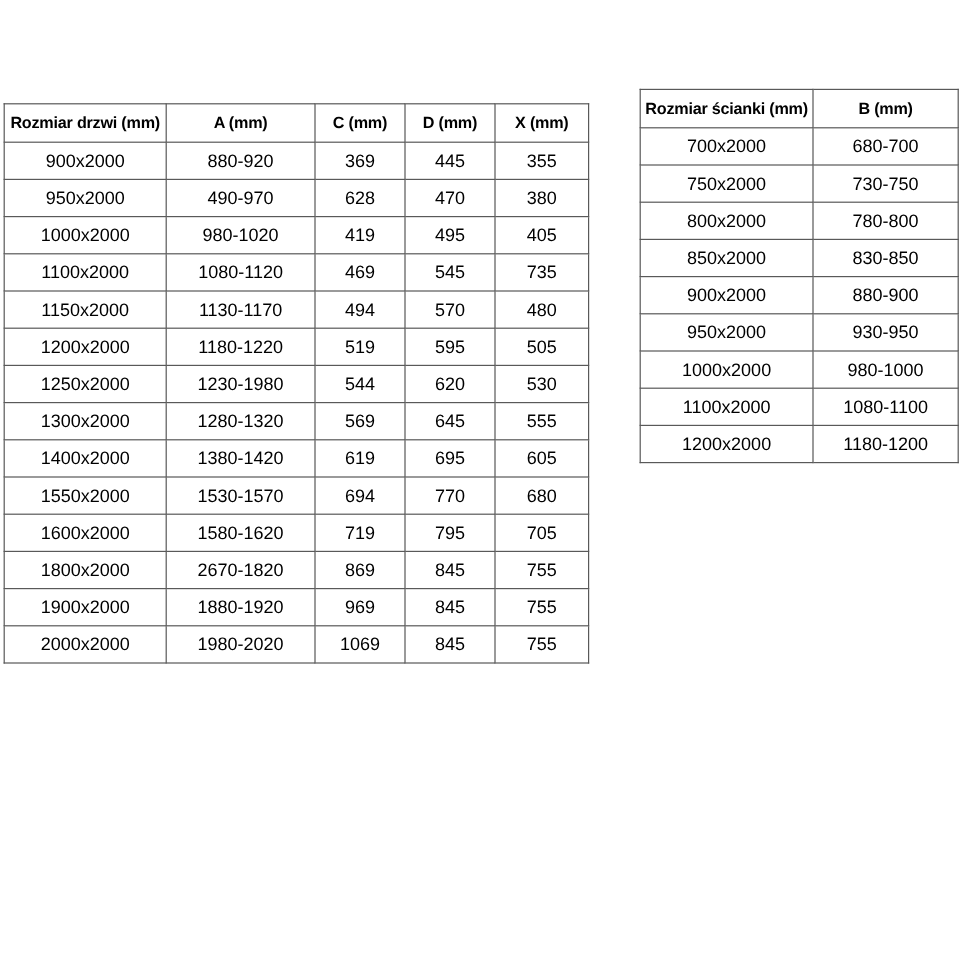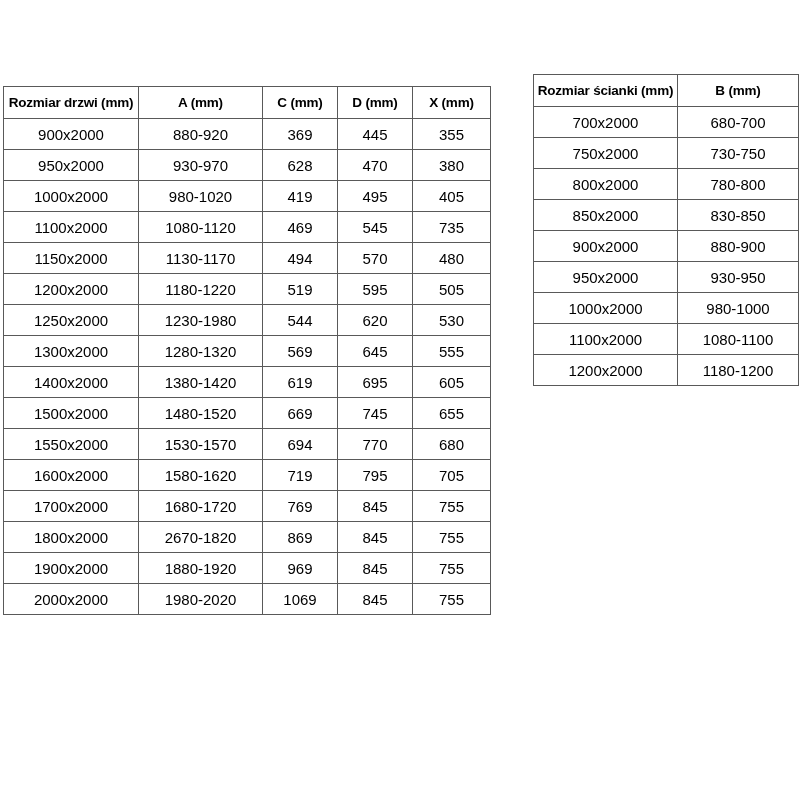--- a/index.html
+++ b/index.html
@@ -71,21 +71,21 @@
       <tbody>
         <tr>
           <td>900x2000</td>
           <td>880-920</td>
           <td>369</td>
           <td>445</td>
           <td>355</td>
         </tr>
         <tr>
           <td>950x2000</td>
-          <td>930-970</td>
+          <td>490-970</td>
           <td>628</td>
           <td>470</td>
           <td>380</td>
         </tr>
         <tr>
           <td>1000x2000</td>
           <td>980-1020</td>
           <td>419</td>
           <td>495</td>
           <td>405</td>
@@ -126,46 +126,32 @@
           <td>555</td>
         </tr>
         <tr>
           <td>1400x2000</td>
           <td>1380-1420</td>
           <td>619</td>
           <td>695</td>
           <td>605</td>
         </tr>
         <tr>
-          <td>1500x2000</td>
-          <td>1480-1520</td>
-          <td>669</td>
-          <td>745</td>
-          <td>655</td>
-        </tr>
-        <tr>
           <td>1550x2000</td>
           <td>1530-1570</td>
           <td>694</td>
           <td>770</td>
           <td>680</td>
         </tr>
         <tr>
           <td>1600x2000</td>
           <td>1580-1620</td>
           <td>719</td>
           <td>795</td>
           <td>705</td>
-        </tr>
-        <tr>
-          <td>1700x2000</td>
-          <td>1680-1720</td>
-          <td>769</td>
-          <td>845</td>
-          <td>755</td>
         </tr>
         <tr>
           <td>1800x2000</td>
           <td>2670-1820</td>
           <td>869</td>
           <td>845</td>
           <td>755</td>
         </tr>
         <tr>
           <td>1900x2000</td>

